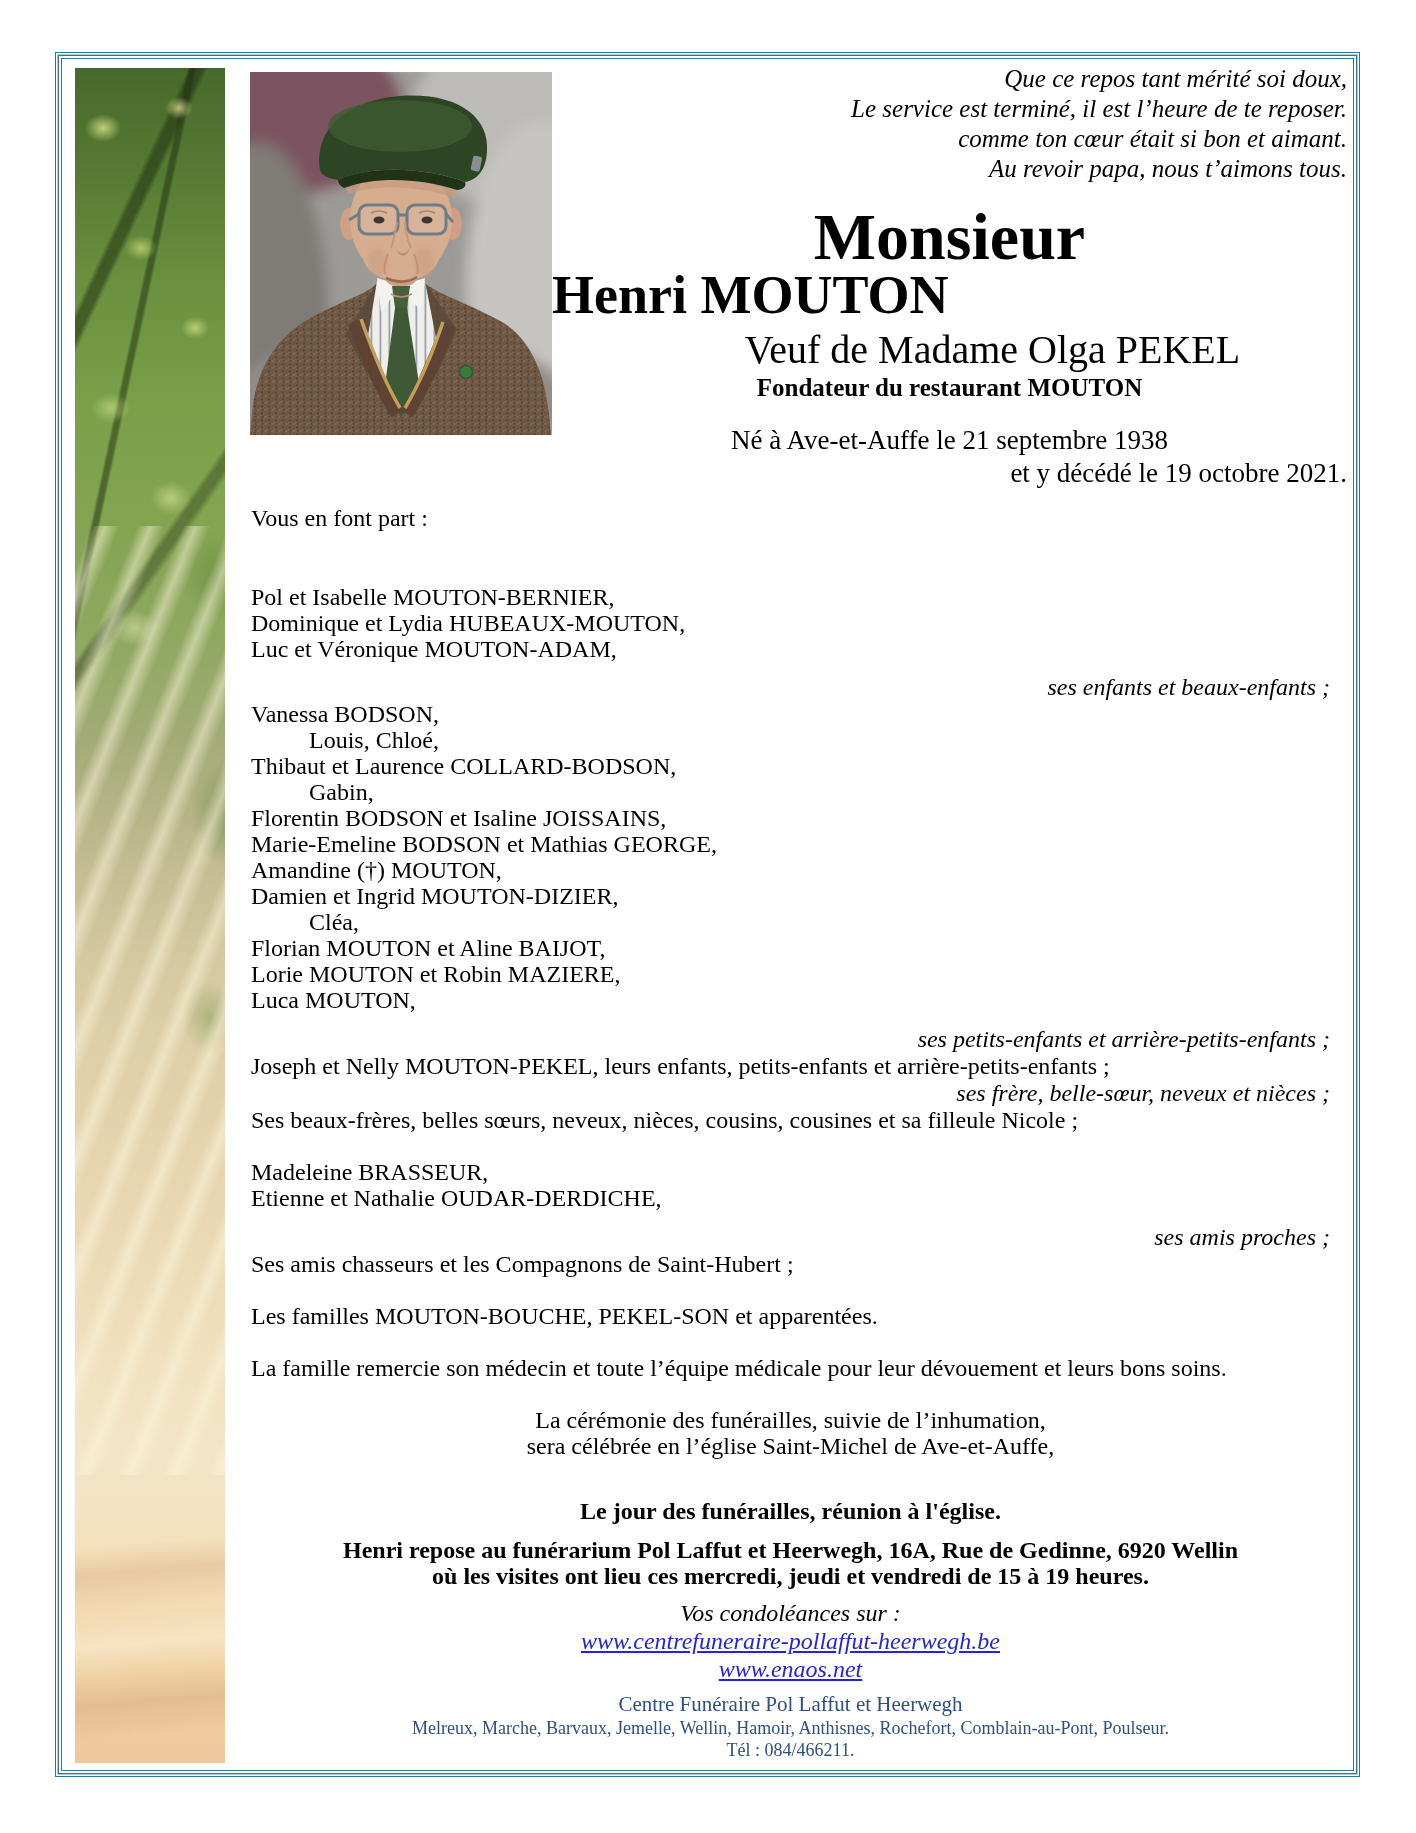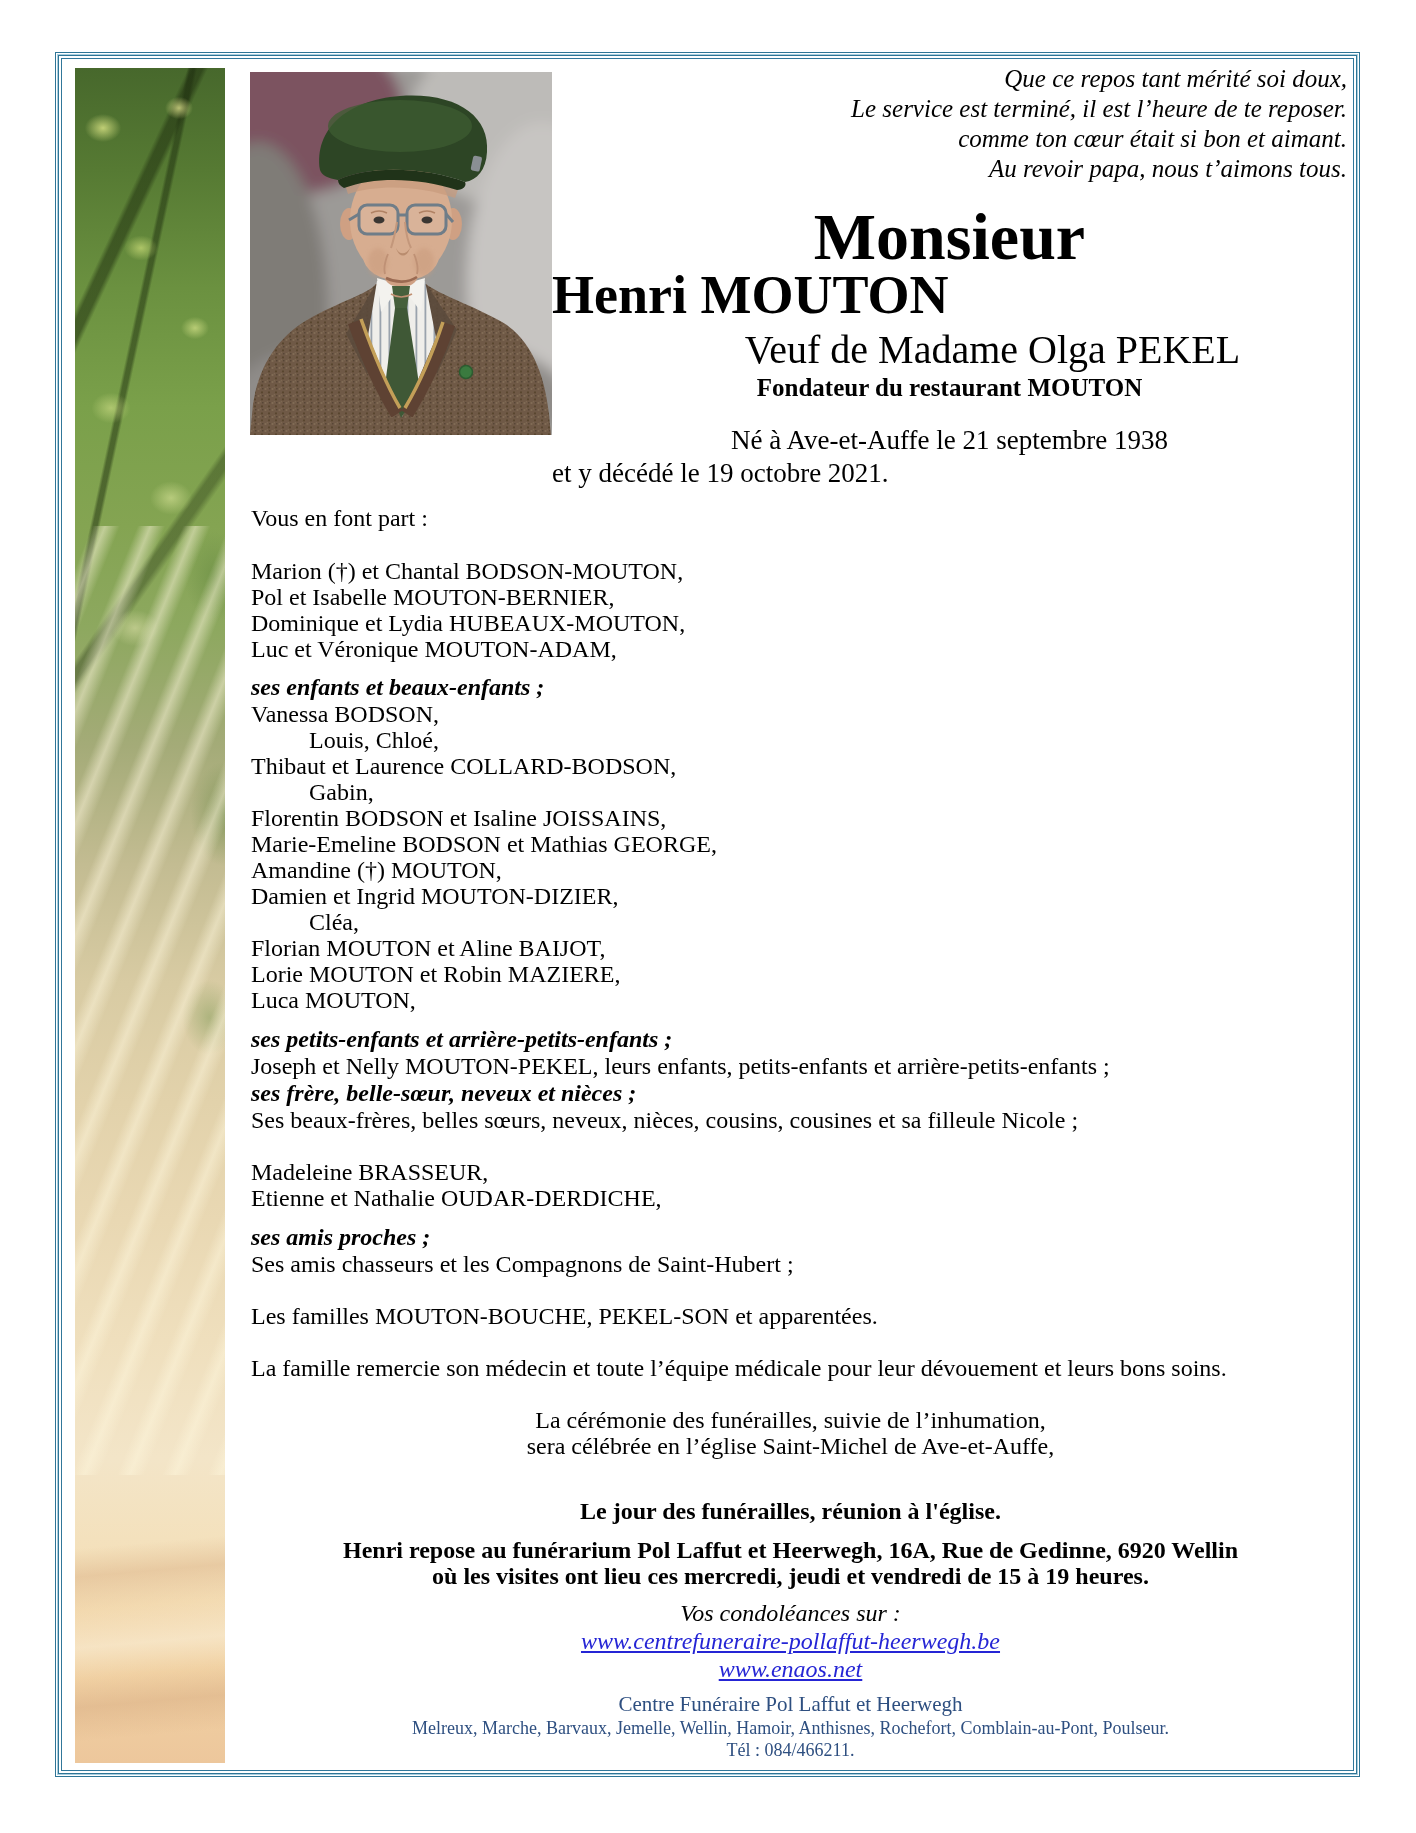--- a/index.html
+++ b/index.html
@@ -56,33 +56,33 @@
   }
 
   
   .portrait{position:absolute;left:250px;top:72px;width:302px;height:363px;overflow:hidden;}
   .portrait svg{display:block;}
 
   
   #right-col{position:absolute;left:552px;top:0;width:795px;height:100%;}
   #main-col{position:absolute;left:251px;top:0;width:1079px;height:100%;}
   .row{position:absolute;left:0;width:100%;font-size:24px;line-height:26px;white-space:nowrap;}
-  .rt{text-align:left;font-weight:bold;font-style:italic;}
+  .rt{text-align:right;font-weight:normal;font-style:italic;}
   .ct{text-align:center;}
   .bold{font-weight:bold;}
   .italic{font-style:italic;}
   .indent{padding-left:58px;box-sizing:border-box;}
 
   #poem{position:absolute;top:64px;right:0;width:100%;text-align:right;font-style:italic;font-size:25px;line-height:30px;}
   .t-monsieur{top:208px;font-size:66px;line-height:58px;font-weight:bold;text-align:center;}
   .t-name{top:266px;font-size:54px;line-height:58px;font-weight:bold;}
   .t-veuf{top:328px;font-size:40px;line-height:44px;text-align:center;padding-left:43px;}
   .t-fond{top:374px;font-size:25px;line-height:28px;font-weight:bold;text-align:center;}
   .t-birth{top:425px;font-size:27px;line-height:30px;text-align:center;}
-  .t-death{top:458px;font-size:27px;line-height:30px;text-align:left;}
+  .t-death{top:458px;font-size:27px;line-height:30px;text-align:right;}
 
   a.doclink{color:#2525d5;text-decoration:underline;font-style:italic;}
   .footer-line{color:#2e4f80;}
 </style>
 </head>
 <body>
 
 <div class="frame"></div>
 <div class="frame-inner"></div>
 
@@ -187,21 +187,20 @@
   <div class="row t-name">Henri MOUTON</div>
   <div class="row t-veuf">Veuf de Madame Olga PEKEL</div>
   <div class="row t-fond">Fondateur du restaurant MOUTON</div>
   <div class="row t-birth">Né à Ave-et-Auffe le 21 septembre 1938</div>
   <div class="row t-death">et y décédé le 19 octobre 2021.</div>
 </div>
 
 <div id="main-col">
   <div class="row" style="top:505px">Vous en font part :</div>
 
-  <div class="row" style="top:558px">Marion (†) et Chantal BODSON-MOUTON,</div>
   <div class="row" style="top:584px">Pol et Isabelle MOUTON-BERNIER,</div>
   <div class="row" style="top:610px">Dominique et Lydia HUBEAUX-MOUTON,</div>
   <div class="row" style="top:636px">Luc et Véronique MOUTON-ADAM,</div>
   <div class="row rt" style="top:674px">ses enfants et beaux-enfants ;</div>
 
   <div class="row" style="top:701px">Vanessa BODSON,</div>
   <div class="row indent" style="top:727px">Louis, Chloé,</div>
   <div class="row" style="top:753px">Thibaut et Laurence COLLARD-BODSON,</div>
   <div class="row indent" style="top:779px">Gabin,</div>
   <div class="row" style="top:805px">Florentin BODSON et Isaline JOISSAINS,</div>

